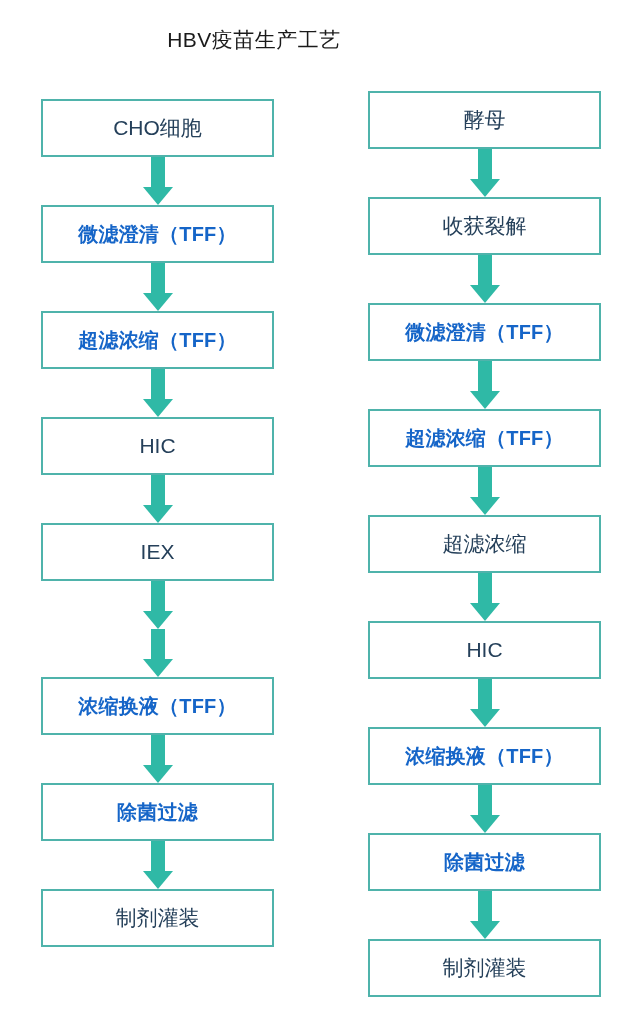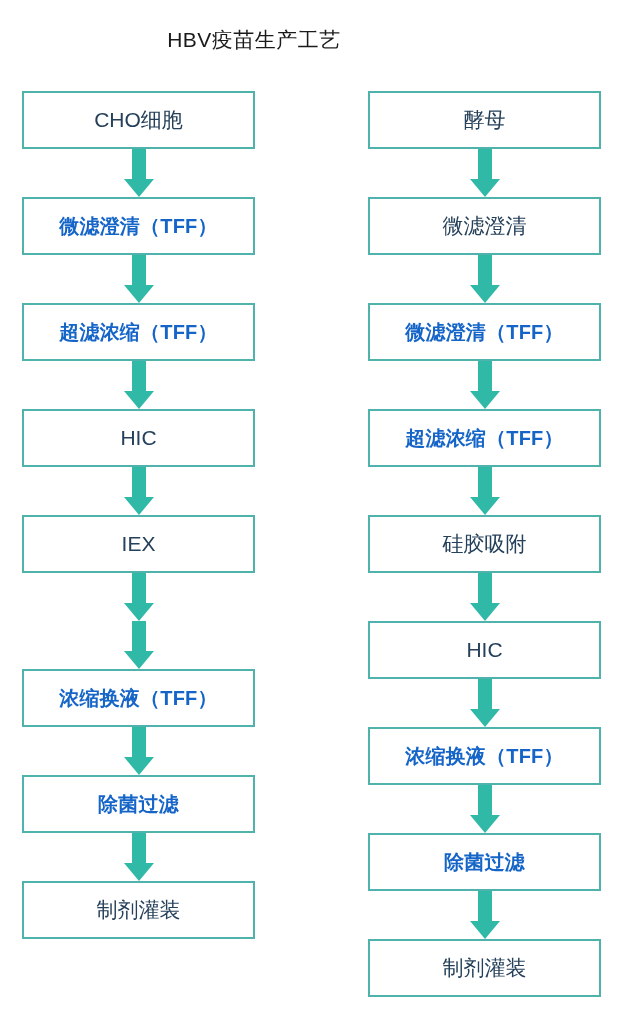--- a/index.html
+++ b/index.html
@@ -34,21 +34,21 @@
     left: 0;
     width: 640px;
     height: 900px;
   }
 
   .flow-column {
     position: absolute;
     top: 0;
     width: 233px;
   }
-  .flow-column.left  { left: 22px; }
+  .flow-column.left  { left: 41px; margin-top: 8px; }
   .flow-column.right { left: 368px; }
 
   .flow-node {
     position: relative;
     height: 58px;
     box-sizing: border-box;
     border: 2px solid #4fb3ab;
     background: #ffffff;
     display: flex;
     align-items: center;
@@ -162,42 +162,42 @@
     </div>
   <div class="flow-column right">
       <div class="flow-node">
         <span class="node-label">酵母</span>
       </div>
       <div class="flow-arrow">
         <div class="arrow-shaft"></div>
         <div class="arrow-head"></div>
       </div>
       <div class="flow-node">
-        <span class="node-label">微滤澄清</span>
+        <span class="node-label">收获裂解</span>
       </div>
       <div class="flow-arrow">
         <div class="arrow-shaft"></div>
         <div class="arrow-head"></div>
       </div>
       <div class="flow-node emphasis">
         <span class="node-label">微滤澄清（TFF）</span>
       </div>
       <div class="flow-arrow">
         <div class="arrow-shaft"></div>
         <div class="arrow-head"></div>
       </div>
       <div class="flow-node emphasis">
         <span class="node-label">超滤浓缩（TFF）</span>
       </div>
       <div class="flow-arrow">
         <div class="arrow-shaft"></div>
         <div class="arrow-head"></div>
       </div>
       <div class="flow-node">
-        <span class="node-label">硅胶吸附</span>
+        <span class="node-label">超滤浓缩</span>
       </div>
       <div class="flow-arrow">
         <div class="arrow-shaft"></div>
         <div class="arrow-head"></div>
       </div>
       <div class="flow-node">
         <span class="node-label">HIC</span>
       </div>
       <div class="flow-arrow">
         <div class="arrow-shaft"></div>

